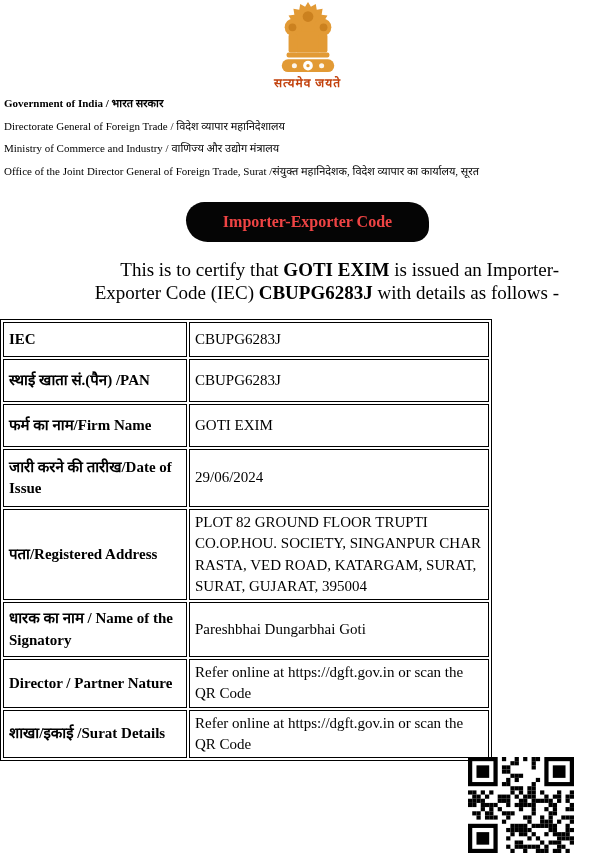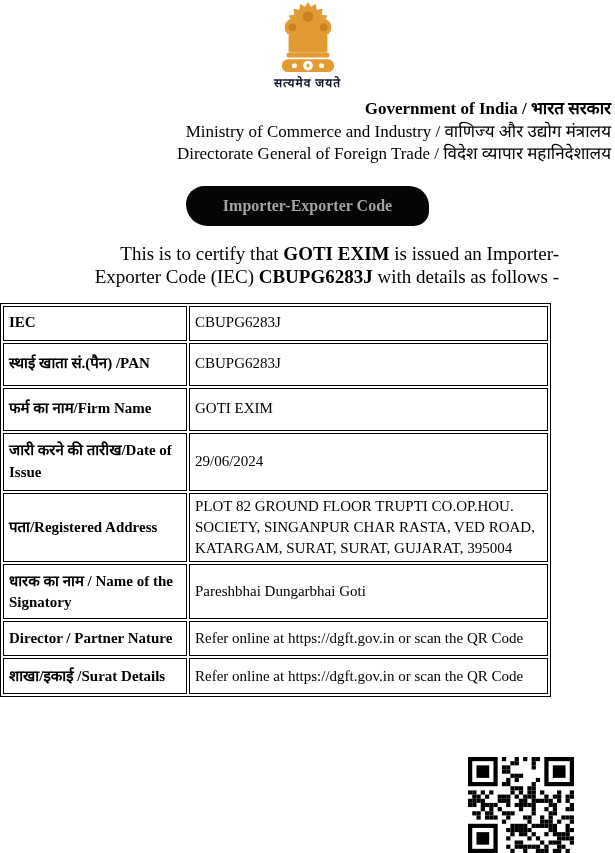--- a/index.html
+++ b/index.html
@@ -5,38 +5,38 @@
   html,body { margin:0; padding:0; background:#fff; }
   .page {
     position:relative; width:615px; height:853px; margin:0 auto;
     background:#fff; color:#000; overflow:hidden;
     font-family:"Liberation Serif","DejaVu Serif",serif;
   }
   
   .emblem-wrap { text-align:center; padding-top:2px; height:90px; }
   .emblem-caption {
     font-size:12px; font-weight:bold; line-height:15px;
-    color:#0f172a; letter-spacing:1px;
-  }
-  
-  .header { text-align:right; font-size:17px; line-height:22.5px; margin-top:6px; padding:0 4px; }
+    color:#c2410c; letter-spacing:1px;
+  }
+  
+  .header { text-align:left; font-size:11px; line-height:22.5px; padding:0 4px; }
   .h-bold { font-weight:bold; }
   
   .badge-row { text-align:center; margin-top:20px; height:41px; }
   .badge {
-    display:inline-block; background:#050505; color:#a3a3a3;
+    display:inline-block; background:#050505; color:#ef4444;
     font-weight:bold; font-size:16px; line-height:20px;
     padding:10px 37px; border-radius:22px 24px 18px 26px;
   }
   
   .certify { margin:15px 56px 0 60px; font-size:19px; line-height:23px; text-align:right; }
   .certify b { font-weight:bold; }
   
   .details {
-    margin-top:15px; width:551px; table-layout:fixed;
+    margin-top:15px; width:492px; table-layout:fixed;
     border:1px solid #000; border-collapse:separate; border-spacing:2px;
   }
   .details td {
     border:1px solid #000; padding:2px 5px; vertical-align:middle;
     font-size:15px; line-height:1.42; word-wrap:break-word;
   }
   .details td.lbl { width:172px; font-weight:bold; }
   tr.h29 td{height:29px} tr.h37 td{height:37px} tr.h52 td{height:52px}
   tr.h58 td{height:58px} tr.h49 td{height:49px} tr.h30 td{height:30px}
   
@@ -65,22 +65,23 @@
       <circle cx="39" cy="65.5" r="5" fill="#ffffff"></circle>
       <circle cx="39" cy="65.5" r="1.7" fill="#E29A35"></circle>
       <circle cx="25" cy="65.5" r="2.6" fill="#ffffff" opacity="0.9"></circle>
       <circle cx="53" cy="65.5" r="2.6" fill="#ffffff" opacity="0.9"></circle>
     </svg>
     <div class="emblem-caption">सत्यमेव जयते</div>
   </div>
 
   <div class="header">
     <div class="h-bold">Government of India / भारत सरकार</div>
+    <div>Directorate General of Foreign Trade / विदेश व्यापार महानिदेशालय</div>
     <div>Ministry of Commerce and Industry / वाणिज्य और उद्योग मंत्रालय</div>
-    <div>Directorate General of Foreign Trade / विदेश व्यापार महानिदेशालय</div>
+    <div>Office of the Joint Director General of Foreign Trade, Surat /संयुक्त महानिदेशक, विदेश व्यापार का कार्यालय, सूरत</div>
   </div>
 
   <div class="badge-row">
     <div class="badge">Importer-Exporter Code</div>
   </div>
 
   <p class="certify"><span>This is to certify that </span><b>GOTI EXIM</b><span> is issued an Importer-Exporter Code (IEC) </span><b>CBUPG6283J</b><span> with details as follows -</span></p>
 
   <table class="details">
     <tbody>

